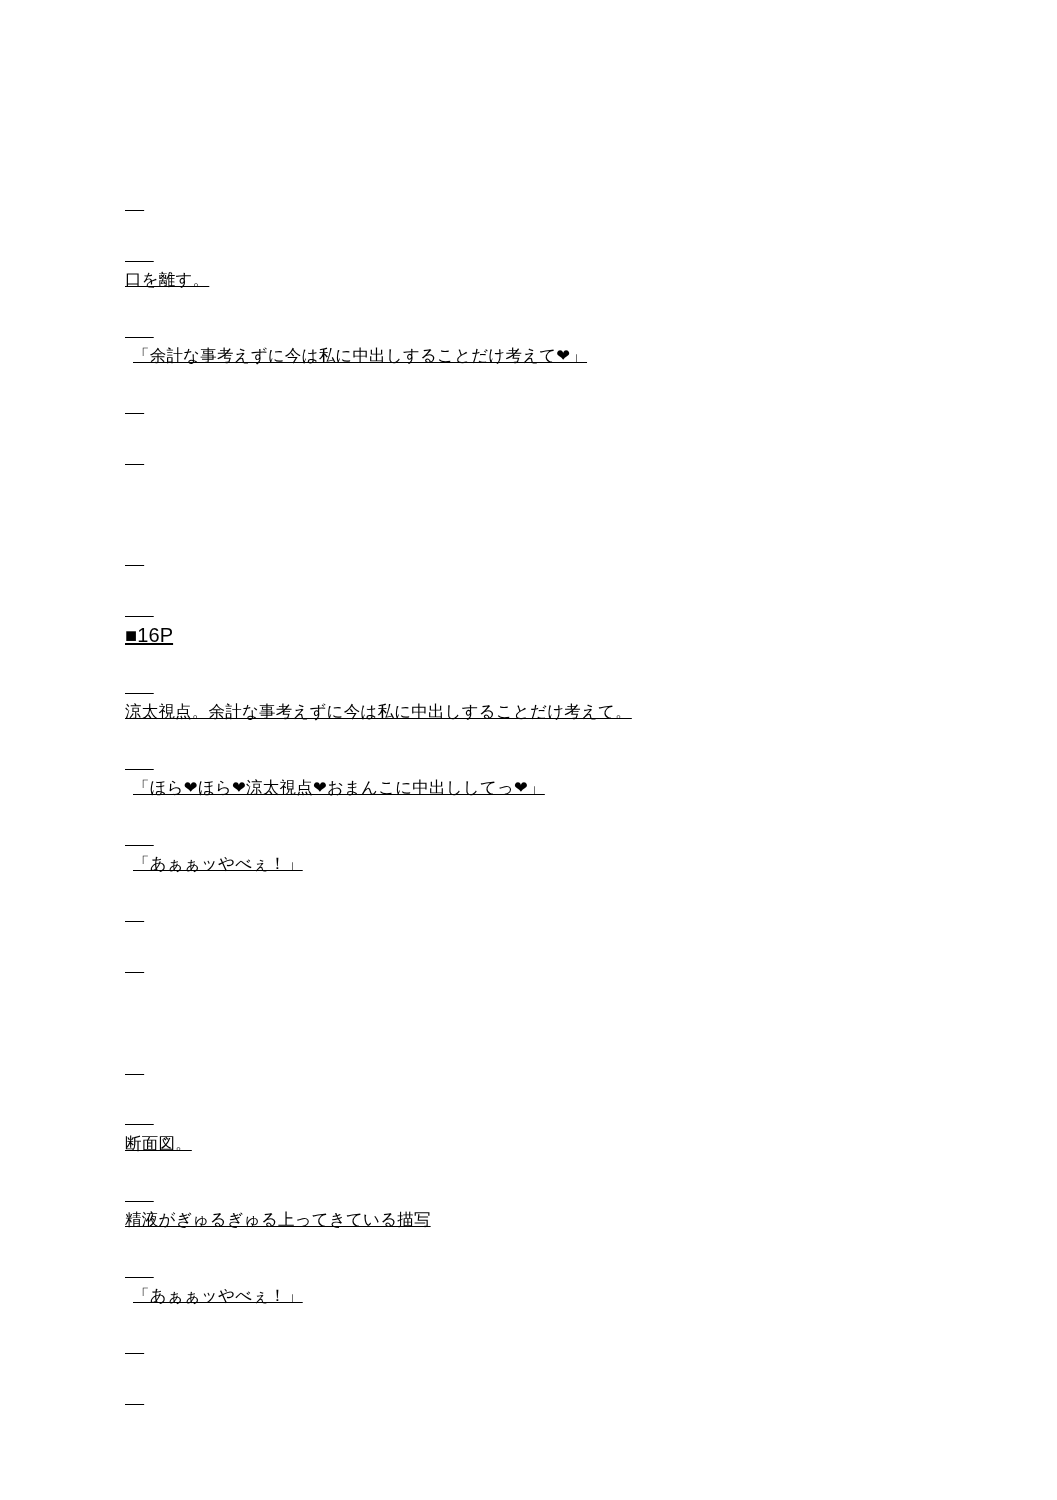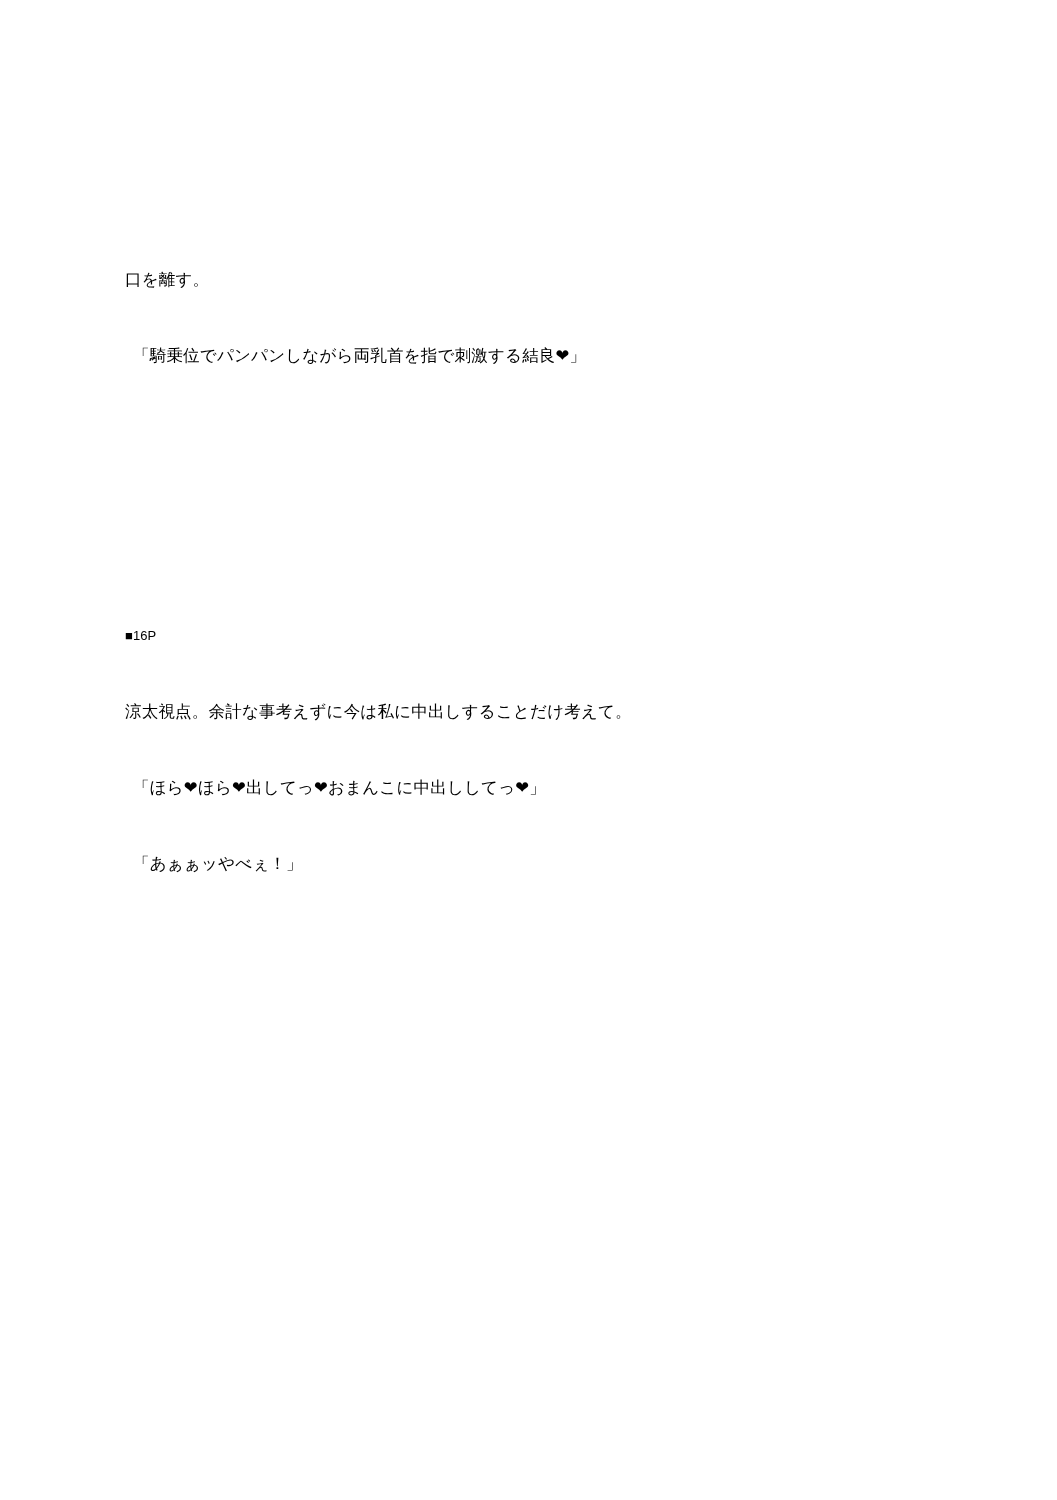--- a/index.html
+++ b/index.html
@@ -14,20 +14,21 @@
     color: #000000;
     overflow: hidden;
   }
   .page {
     position: relative;
     width: 1057px;
     height: 1231px;
     background: #ffffff;
     box-sizing: border-box;
     padding: 140px 120px 0 125px;
+    text-decoration: underline;
   }
   .doc-body {
     font-size: 16.5px;
     line-height: 25.4px;
     letter-spacing: 0.2px;
     white-space: pre-wrap;
   }
   .block {
     margin: 0;
   }
@@ -39,44 +40,49 @@
     padding: 0;
     white-space: pre;
   }
   .indent-1 {
     padding-left: 0px;
   }
   .indent-2 {
     padding-left: 8px;
   }
   .heading {
-    font-size: 13px;
+    font-size: 20px;
     letter-spacing: 0.1px;
   }
 </style>
 </head>
 <body>
 
 <div class="page">
   <div class="doc-body">
 
     <div class="block">
       <div class="line indent-1">口を離す。</div>
-      <div class="line indent-2">「騎乗位でパンパンしながら両乳首を指で刺激する結良❤」</div>
+      <div class="line indent-2">「余計な事考えずに今は私に中出しすることだけ考えて❤」</div>
     </div>
     <div class="gap"></div>
 
     <div class="block">
       <div class="line indent-1 heading">■16P</div>
       <div class="line indent-1">涼太視点。余計な事考えずに今は私に中出しすることだけ考えて。</div>
-      <div class="line indent-2">「ほら❤ほら❤出してっ❤おまんこに中出ししてっ❤」</div>
+      <div class="line indent-2">「ほら❤ほら❤涼太視点❤おまんこに中出ししてっ❤」</div>
       <div class="line indent-2">「あぁぁッやべぇ！」</div>
     </div>
     <div class="gap"></div>
 
+    <div class="block">
+      <div class="line indent-1">断面図。</div>
+      <div class="line indent-1">精液がぎゅるぎゅる上ってきている描写</div>
+      <div class="line indent-2">「あぁぁッやべぇ！」</div>
+    </div>
     <div class="gap"></div>
 
     
     
 
     
     
 
     
     

